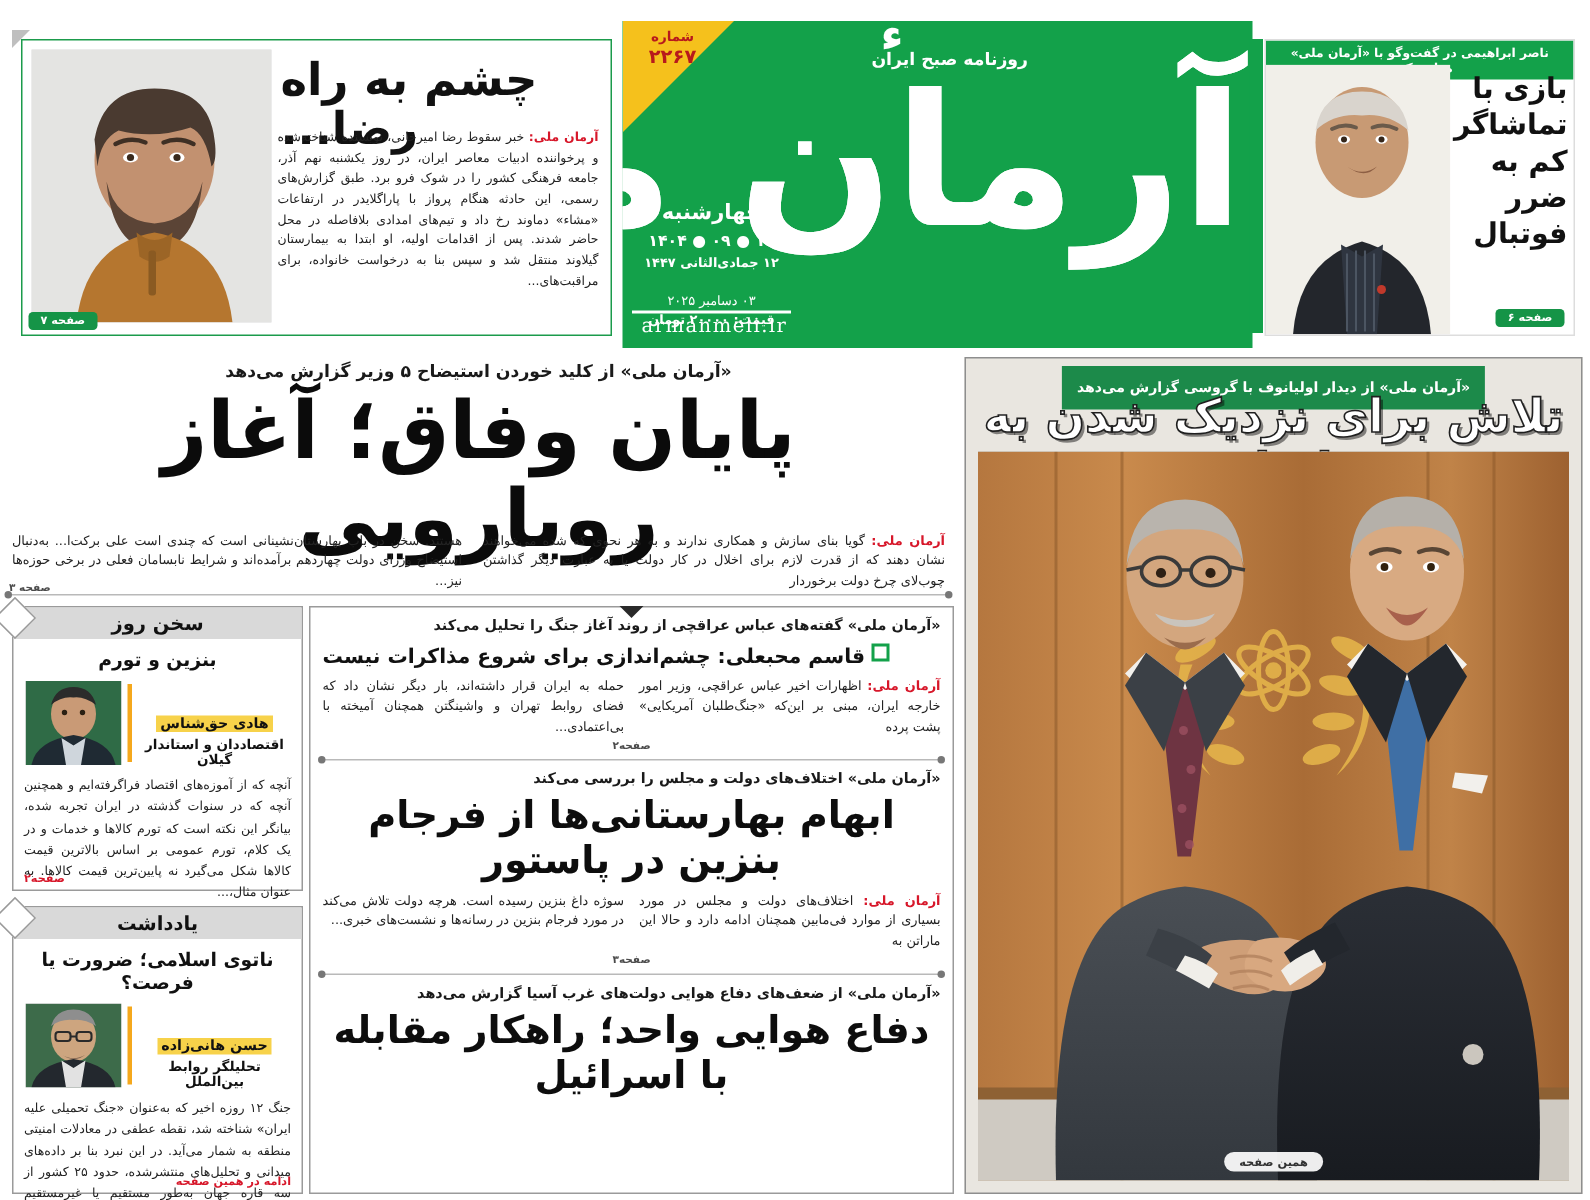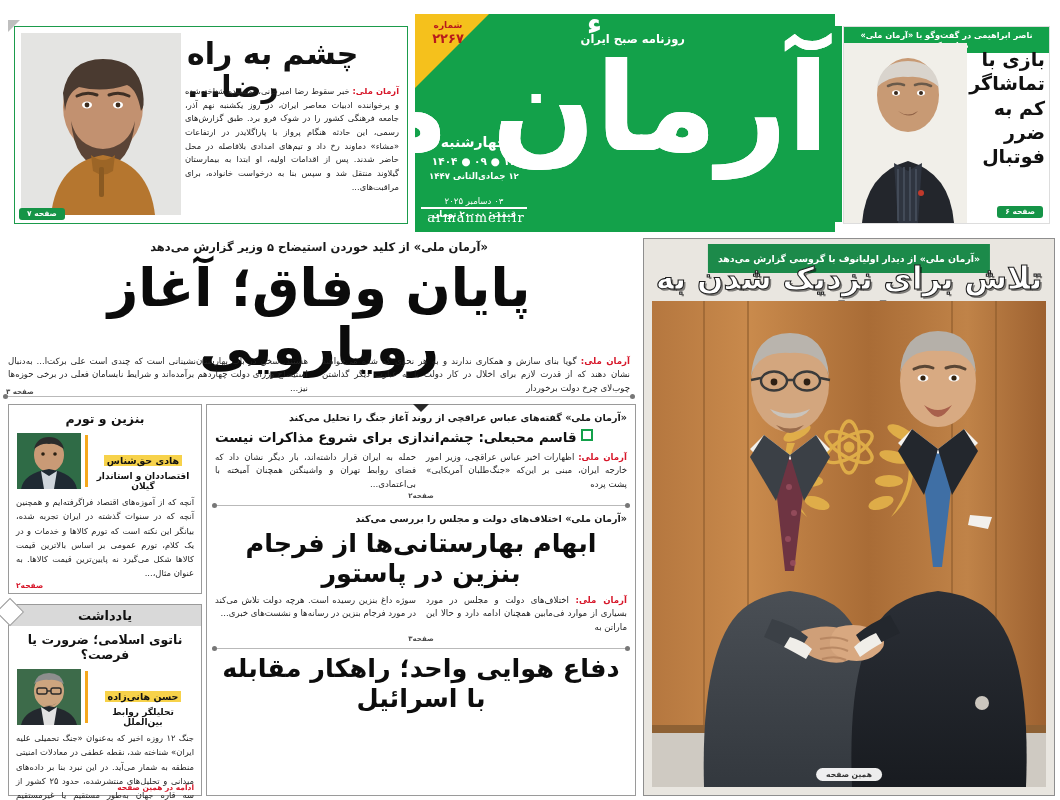--- a/index.html
+++ b/index.html
@@ -213,20 +213,24 @@
   </div>
 
   <div class="main-kicker kicker">«آرمان ملی» از کلید خوردن استیضاح ۵ وزیر گزارش می‌دهد</div>
   <div class="main-head">پایان وفاق؛ آغاز رویارویی</div>
   <div class="main-lead-r lead"><span class="src">آرمان ملی:</span><span> گویا بنای سازش و همکاری ندارند و به هر نحوی که شده می‌خواهند نشان دهند که از قدرت لازم برای اخلال در کار دولت یا به عبارت دیگر گذاشتن چوب‌لای چرخ دولت برخوردار</span></div>
   <div class="main-lead-l lead">هستند. سخن در باب بهارستان‌نشینانی است که چندی است علی برکت‌ا... به‌دنبال استیضاح وزرای دولت چهاردهم برآمده‌اند و شرایط نابسامان فعلی در برخی حوزه‌ها نیز...</div>
   <div class="main-pagemark pagemark">صفحه ۳</div>
   <div class="main-rule"></div>
 
   <div class="sb sb1">
+    <div class="sb-title">
+      <div class="sb-diamond"></div>
+      <span>سخن روز</span>
+    </div>
     <div class="sb-sub">بنزین و تورم</div>
     <div class="sb-author">
       <div class="sb-avatar">
         <svg viewBox="0 0 64 56" width="64" height="56" preserveAspectRatio="xMidYMid slice">
           <rect width="64" height="56" fill="#2f6b46"></rect>
           <ellipse cx="32" cy="22" rx="15" ry="17" fill="#c99a76"></ellipse>
           <path d="M17 16 q3-12 15-12 q12 0 15 12 q-8-6-15-5 q-8-1-15 5 z" fill="#2b2b2b"></path>
           <circle cx="26" cy="21" r="1.8" fill="#2b2013"></circle>
             <circle cx="38" cy="21" r="1.8" fill="#2b2013"></circle>
           <path d="M4 56 q3-16 28-20 q25 4 28 20 z" fill="#1f2a33"></path>
@@ -292,20 +296,21 @@
       <div class="story-head">ابهام بهارستانی‌ها از فرجام بنزین در پاستور</div>
       <div class="story-lead">
         <div class="lead"><span class="src">آرمان ملی:</span><span> اختلاف‌های دولت و مجلس در مورد بسیاری از موارد فی‌مابین همچنان ادامه دارد و حالا این ماراتن به</span></div>
         <div class="lead">سوژه داغ بنزین رسیده است. هرچه دولت تلاش می‌کند در مورد فرجام بنزین در رسانه‌ها و نشست‌های خبری...</div>
       </div>
     </div>
     <div class="story-pagemark pagemark">صفحه۳</div>
     <div class="story-sep"></div>
 
     <div class="story">
+      <div class="story-kicker">«آرمان ملی» از ضعف‌های دفاع هوایی دولت‌های غرب آسیا گزارش می‌دهد</div>
       <div class="story-head">دفاع هوایی واحد؛ راهکار مقابله با اسرائیل</div>
 
     </div>
 
   </div>
 
   <div class="rp">
     <div class="rp-kicker">«آرمان ملی» از دیدار اولیانوف با گروسی گزارش می‌دهد</div>
     <div class="rp-head">تلاش برای نزدیک شدن به ایران</div>
     <div class="rp-photo">

